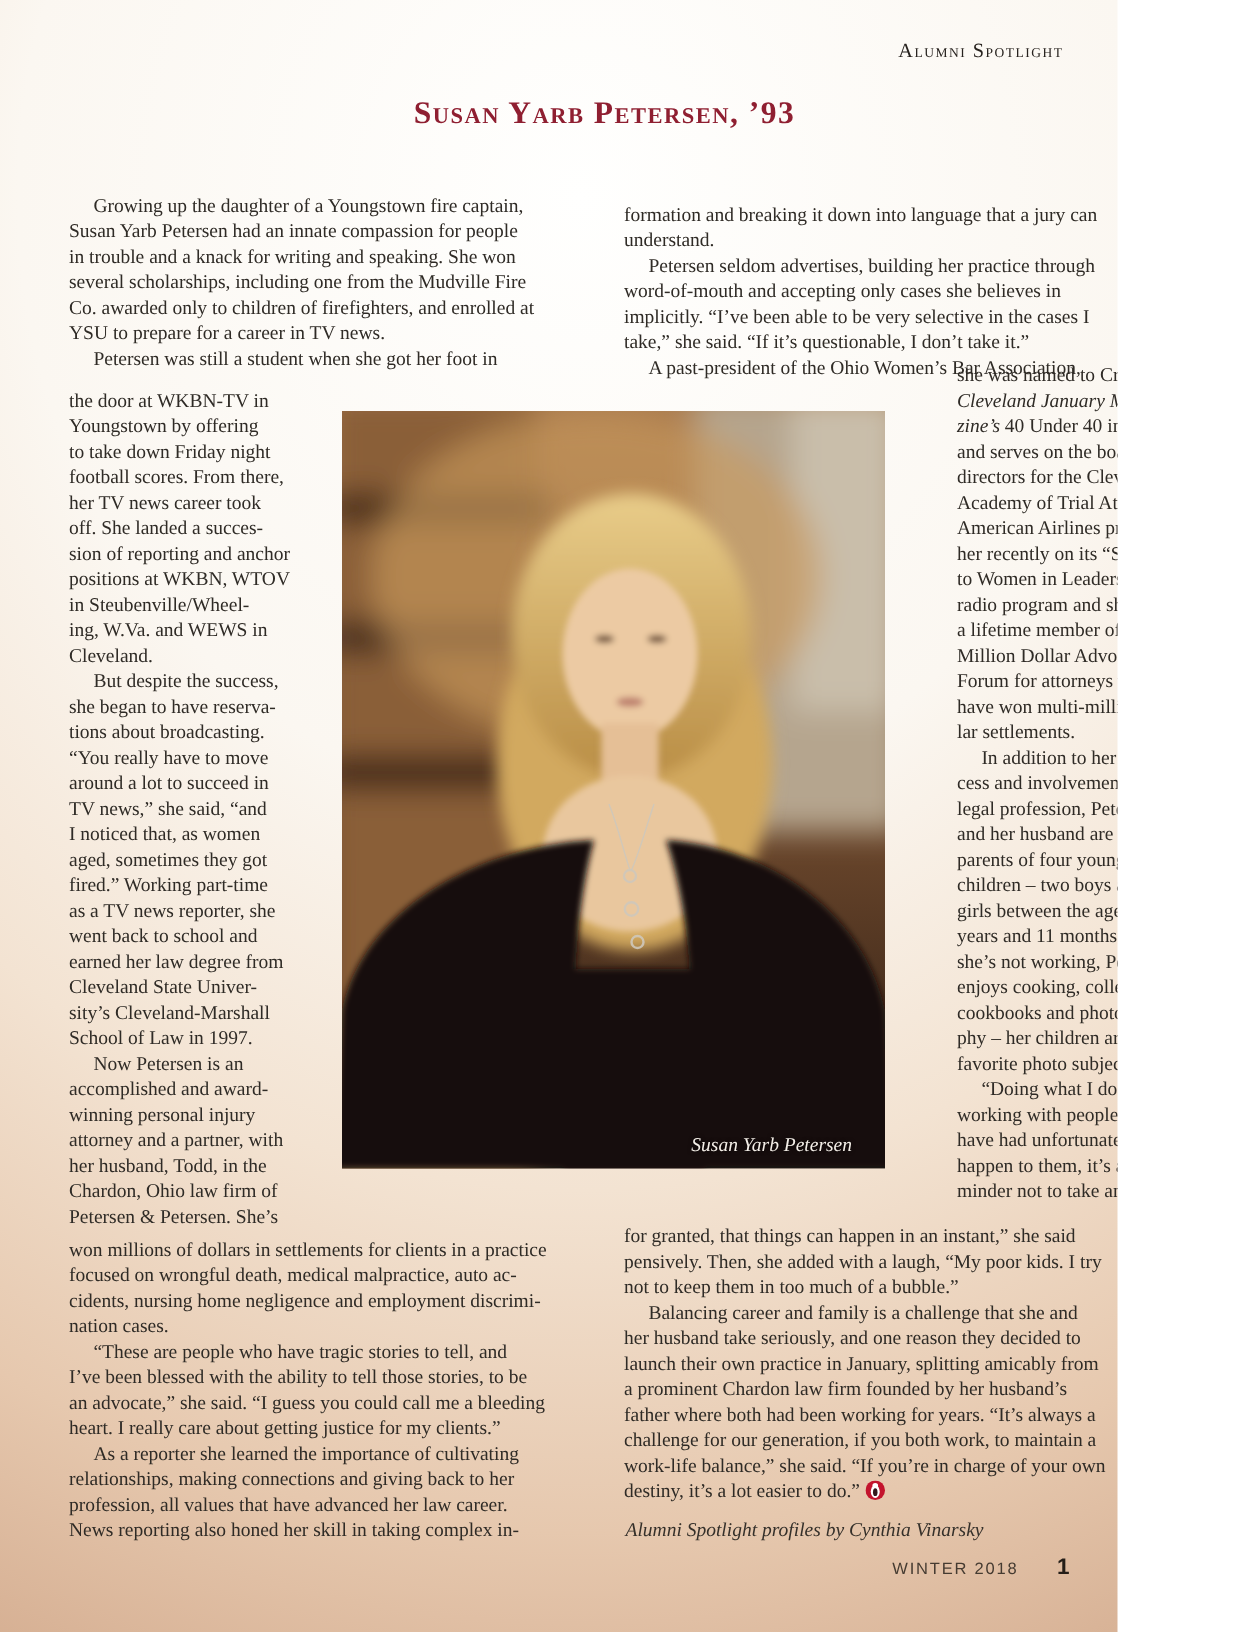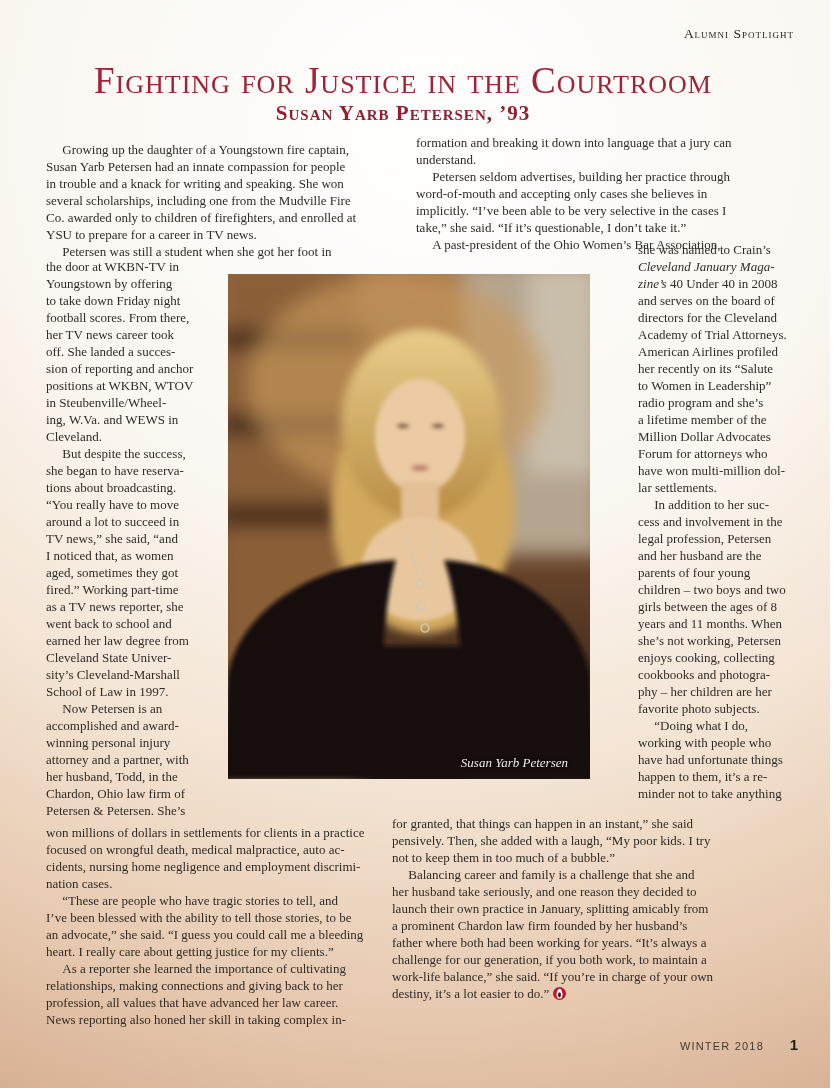--- a/index.html
+++ b/index.html
@@ -1,18 +1,18 @@
 <!DOCTYPE html>
 <html><head>
 <meta charset="utf-8">
 <style>
   html,body{margin:0;padding:0;}
   .page{
     position:relative;
-    width:830px;height:1088px;
+    width:745px;height:1088px;
     overflow:hidden;
     background:
       radial-gradient(140% 105% at 52% 12%,
         #fffffe 0%, #fbf7f1 36%, #f3e3d2 58%, #e6c8ae 78%, #d3ab8e 95%, #cda387 100%);
     font-family:"Liberation Serif", serif;
     text-decoration:underline;
   }
   .abs{position:absolute;}
   .eyebrow{
     top:26px; right:36px;
@@ -32,26 +32,26 @@
     font-size:21px; line-height:22px;
     font-variant:small-caps; font-weight:600;
     letter-spacing:1px;
     color:#8f1f31;
   }
   .txt{
     font-size:13px; line-height:17px;
     color:#2f2b26;
     white-space:pre-wrap;
   }
-  .lt{ top:141px; left:46px;  width:372px; }
+  .lt{ top:128px; left:46px;  width:372px; }
   .ln{ top:258px; left:46px;  width:182px; }
   .lb{ top:824px; left:46px;  width:372px; }
   .rt{ top:134px; left:416px; width:386px; }
   .rn{ top:241px; left:598px; width:206px;margin-left:40px; }
-  .rb{ top:815px; left:392px; width:388px; }
+  .rb{ top:815px; left:416px; width:388px; }
   .rn em{ font-style:italic; }
   .credit{
     top:1012px; left:417px;
     font-size:13px; font-style:italic; color:#35302a;
   }
   .caption{
     position:absolute; right:22px; bottom:8px;
     font-size:13px; font-style:italic; color:#f4efe8;
     text-shadow:0 0 3px rgba(0,0,0,.6);
   }
@@ -75,21 +75,20 @@
   }
 </style>
 </head>
 <body>
 
 <div class="page">
 
   <div class="abs eyebrow">Alumni Spotlight</div>
 
   <div class="abs titlewrap">
-    <div class="title">Fighting for Justice in the Courtroom</div>
     <div class="subtitle">Susan Yarb Petersen, ’93</div>
   </div>
 
   <div class="abs txt lt">     Growing up the daughter of a Youngstown fire captain,
 Susan Yarb Petersen had an innate compassion for people
 in trouble and a knack for writing and speaking. She won
 several scholarships, including one from the Mudville Fire
 Co. awarded only to children of firefighters, and enrolled at
 YSU to prepare for a career in TV news.
      Petersen was still a student when she got her foot in</div>
@@ -251,17 +250,18 @@
         <circle cx="192" cy="310" r="4"></circle>
         <circle cx="193" cy="332" r="4.5"></circle>
         <circle cx="197" cy="354" r="4"></circle>
         <path d="M178,262 C185,280 188,295 192,306" stroke-width="1"></path>
         <path d="M208,262 C202,280 198,295 193,306" stroke-width="1"></path>
       </g>
     </svg>
     <div class="caption">Susan Yarb Petersen</div>
   </div>
 
+  <div class="abs credit">Alumni Spotlight profiles by Cynthia Vinarsky</div>
 
   <div class="abs footer-issue">WINTER 2018</div>
   <div class="abs footer-page">1</div>
 
 </div>
 
 </body></html>

